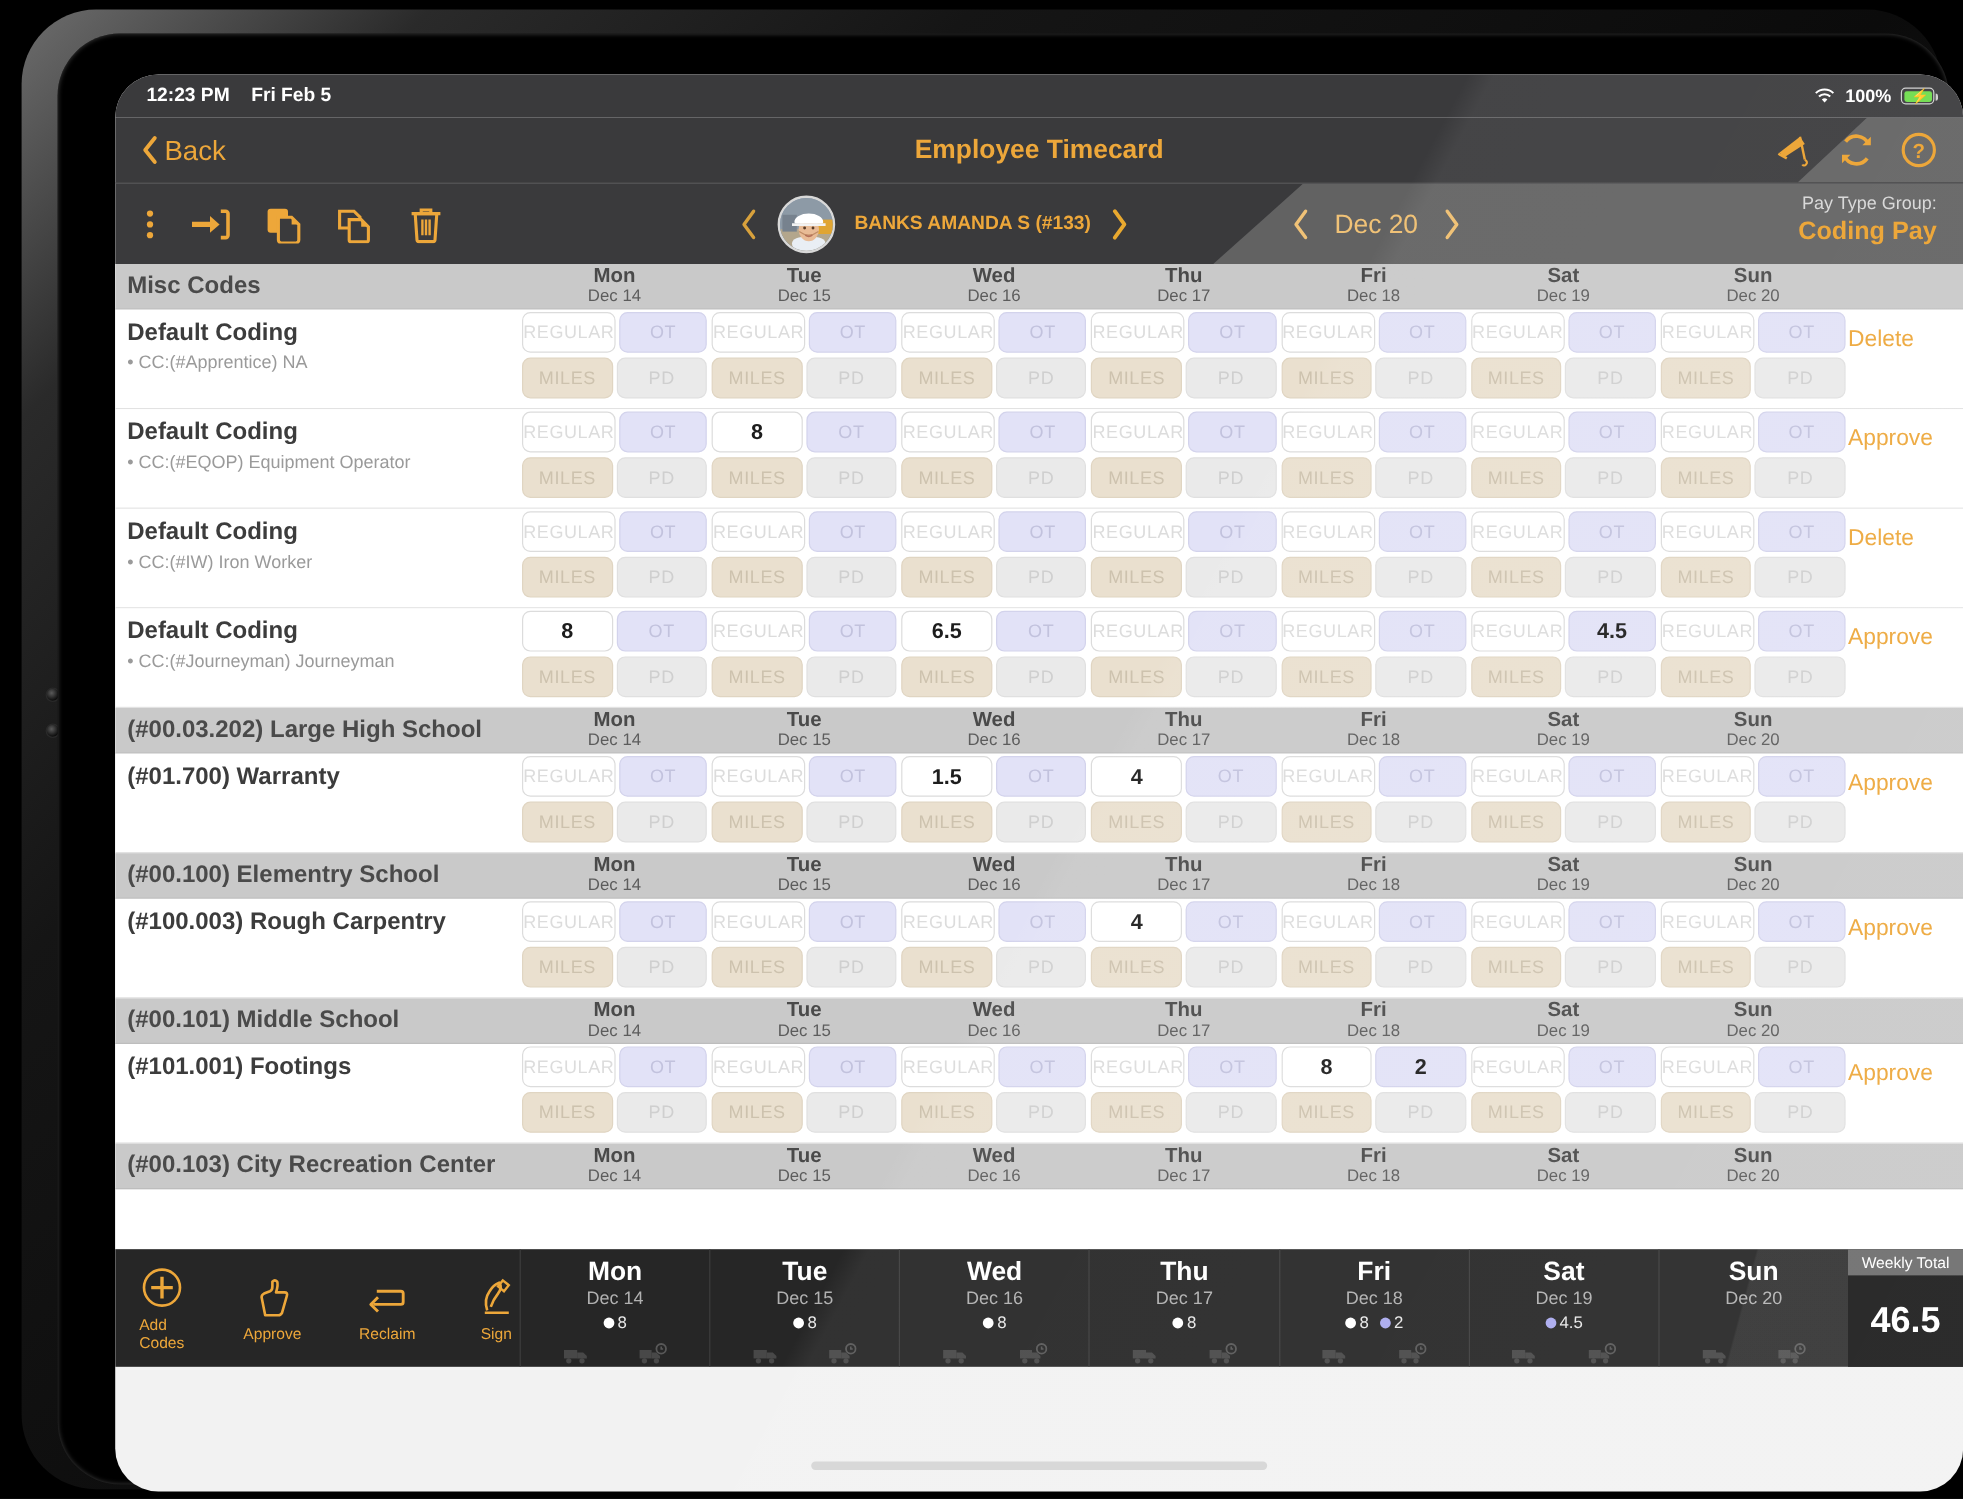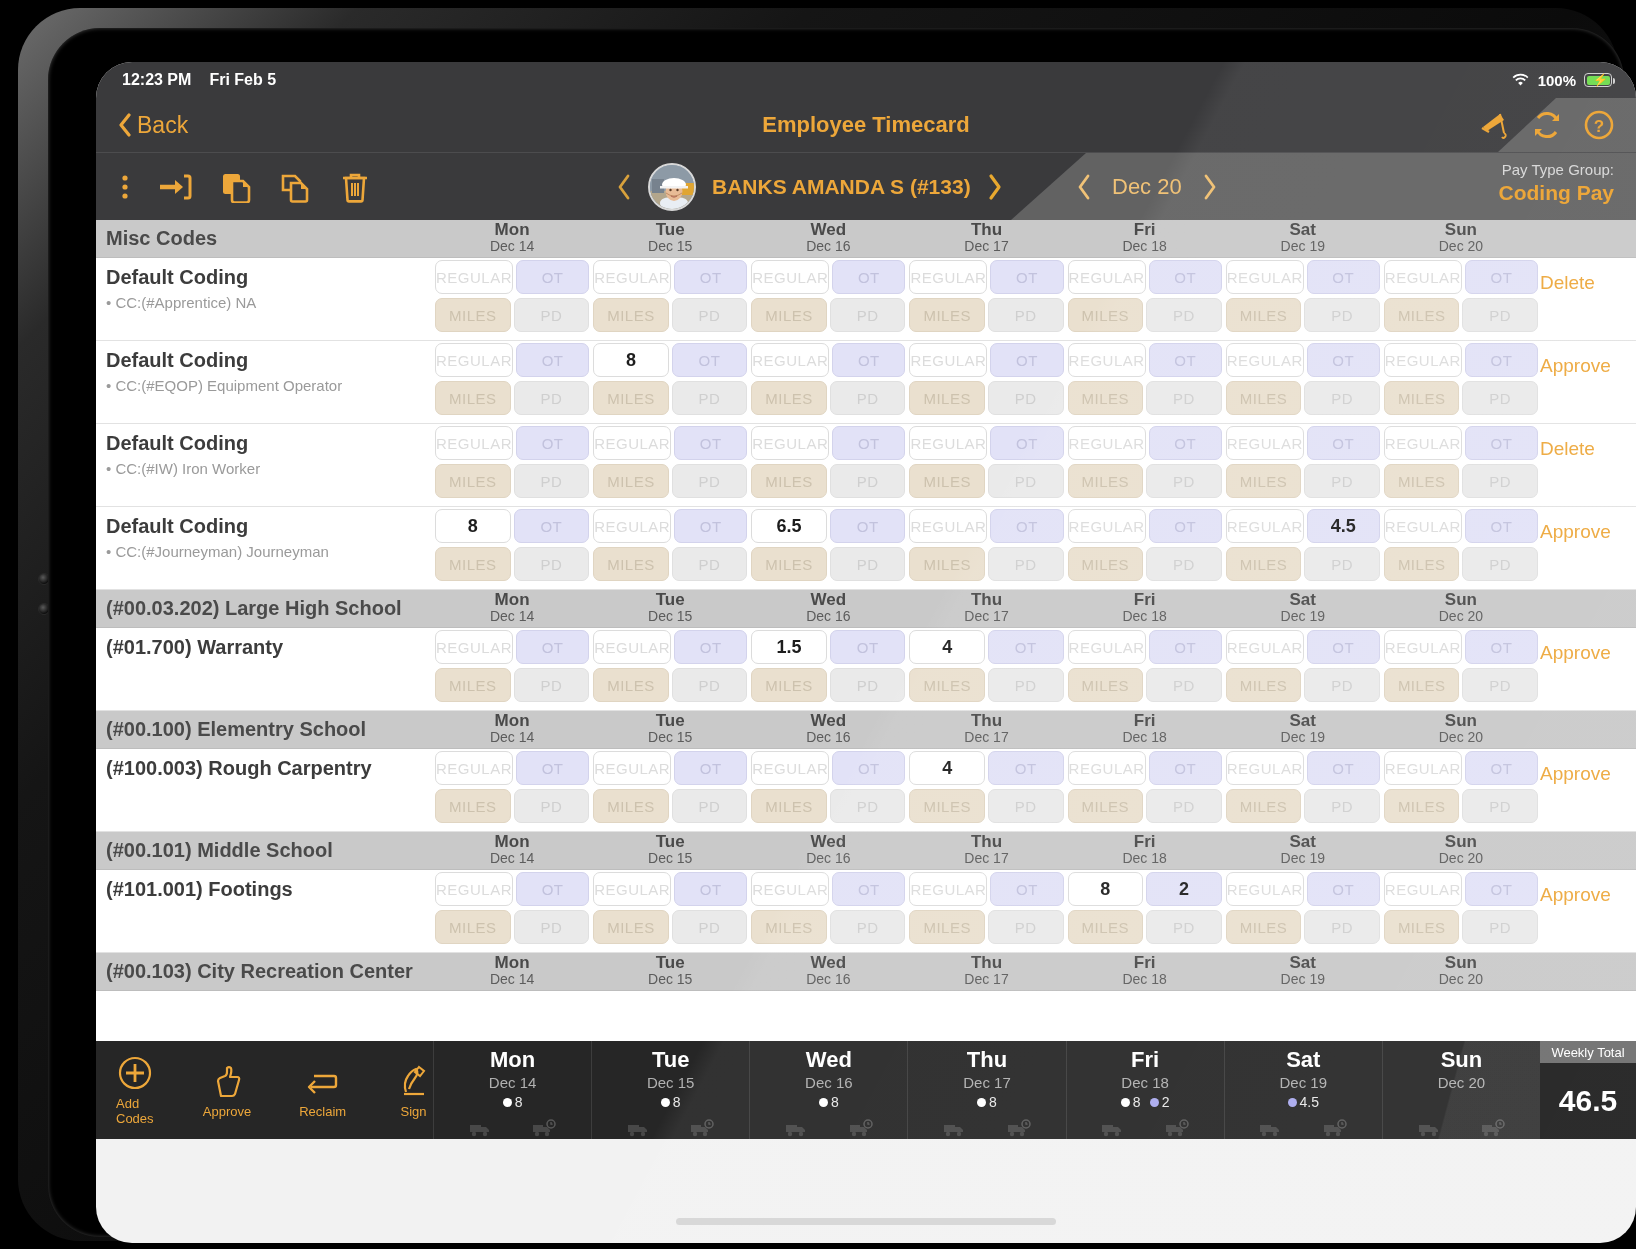--- a/index.html
+++ b/index.html
@@ -113,21 +113,21 @@
     padding-left: 24px; z-index: 3;
   }
   #emp {
     position: absolute; left: 520px; display: flex; align-items: center; gap: 16px; z-index: 3;
   }
   #avatar {
     width: 48px; height: 48px; border-radius: 50%;
     overflow: hidden; border: 2px solid #d8d8d8; flex: none;
     background: #8a9bb0; position: relative;
   }
-  #emp .empname { color: #eda73a; font-size: 21px; font-weight: bold; white-space: nowrap; }
+  #emp .empname { color: #eda73a; font-size: 16px; font-weight: bold; white-space: nowrap; }
   #datenav {
     position: absolute; left: 980px; display: flex; align-items: center; gap: 20px; z-index: 3;
   }
   #datenav .dateval { color: #f0c277; font-size: 22px; }
   #ptg {
     position: absolute; right: 22px; top: 8px; text-align: right; z-index: 3;
   }
   #ptg .lbl { color: #d9d9d9; font-size: 15px; }
   #ptg .val { color: #eda73a; font-size: 21px; font-weight: bold; margin-top: 3px; }
 

